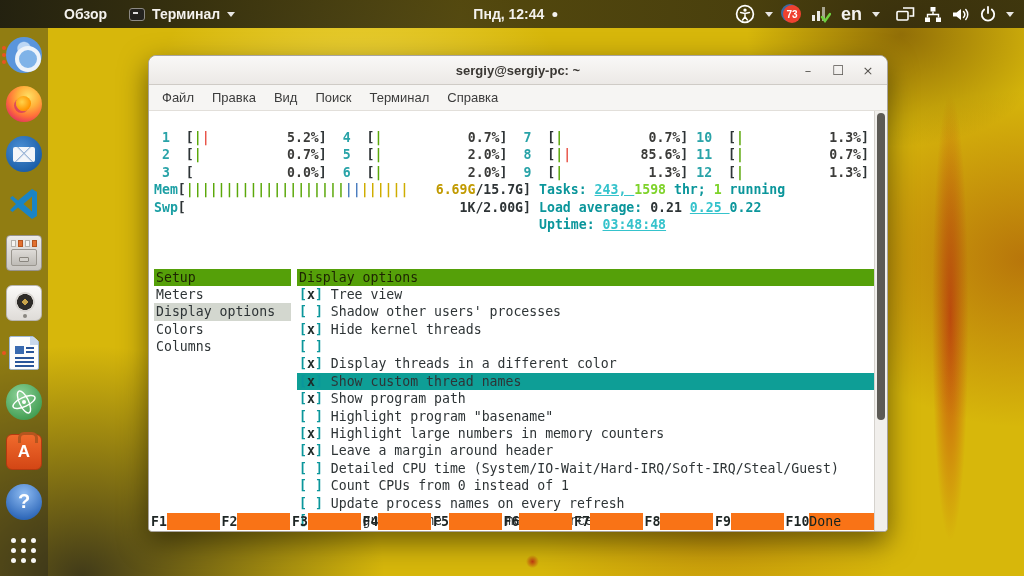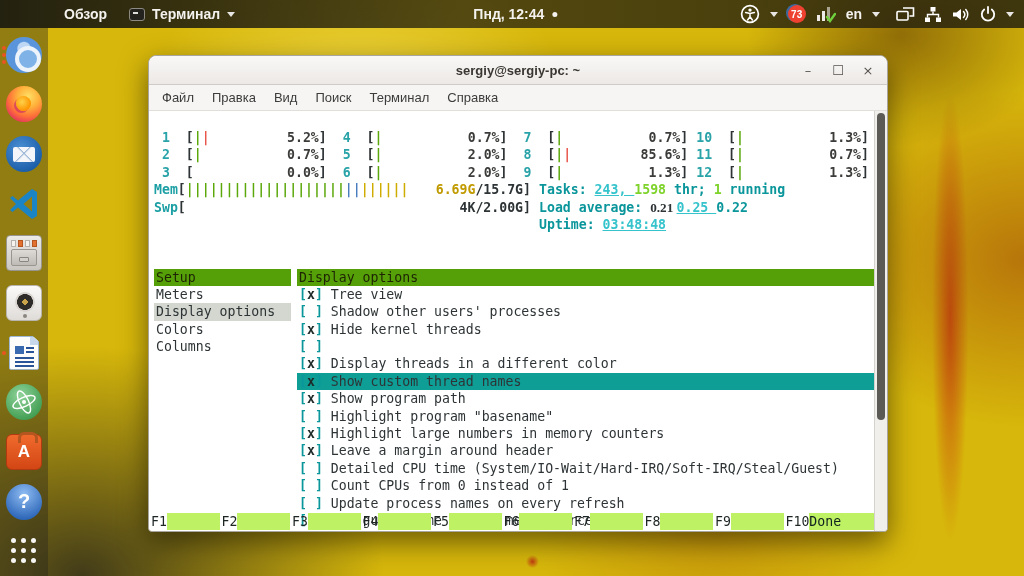--- a/index.html
+++ b/index.html
@@ -27,21 +27,21 @@
   .tb-appbtn{display:flex;align-items:center;gap:7px;margin-left:10px;}
   .term-mini{width:16px;height:13px;background:#23221F;border:1px solid #8d8a84;border-radius:3px;position:relative;}
   .term-mini::after{content:"";position:absolute;left:3px;top:3px;width:5px;height:2px;background:#ddd;}
   .caret{width:0;height:0;border-left:4px solid transparent;border-right:4px solid transparent;border-top:5px solid #E8E6E2;display:inline-block;}
   .tb-center{position:absolute;left:50%;top:0;height:28px;transform:translateX(-46%);display:flex;align-items:center;gap:8px;}
   .clock-dot{width:5px;height:5px;border-radius:50%;background:#F4F2EE;}
   .tb-right{margin-left:auto;display:flex;align-items:center;gap:10px;padding-right:10px;}
   .tb-icon{display:flex;align-items:center;justify-content:center;height:28px;}
   .badge{width:18px;height:18px;border-radius:50%;background:#EF4130;color:#fff;font-size:10px;font-weight:bold;
     display:flex;align-items:center;justify-content:center;box-shadow:-2px -1px 0 rgba(58,118,196,.8);}
-  .tb-kb{font-size:14px;font-weight:bold;}
+  .tb-kb{font-size:18px;font-weight:bold;}
   .tb-sys{display:flex;align-items:center;gap:9px;margin-left:6px;}
   
   .dock{position:absolute;left:0;top:28px;width:48px;height:548px;background:rgba(40,37,30,.40);
     display:flex;flex-direction:column;align-items:center;padding-top:2px;z-index:40;}
   .dock-slot{height:50px;width:48px;display:flex;align-items:center;justify-content:center;position:relative;}
   .dock-ind{position:absolute;left:2px;top:50%;transform:translateY(-50%);display:flex;flex-direction:column;gap:3px;}
   .dock-ind i{width:4px;height:4px;border-radius:50%;background:#E95420;display:block;}
   .di{width:36px;height:36px;position:relative;}
   .di-chromium{border-radius:50%;background:radial-gradient(circle at 50% 32%,#BDD7F5 0 20%,#5A95DC 24% 100%);}
   .di-chromium::after{content:"";position:absolute;left:9px;top:9px;width:18px;height:18px;border-radius:50%;
@@ -102,39 +102,39 @@
   .pct{margin-left:auto;color:#3C3C3A;font-weight:bold;}
   .bar{font-weight:bold;}
   .bar.green{color:#5BA80A;} .bar.red{color:#E8554A;} .bar.blue{color:#4C7DBF;} .bar.yellow{color:#CFAD00;}
   .mem-row{display:grid;grid-template-columns:377px 1fr;column-gap:8px;white-space:pre;}
   .meter{display:flex;white-space:pre;}
   .m-label{color:#1B9FA4;font-weight:bold;}
   .mem-used{color:#C19A00;font-weight:bold;} .mem-total{color:#2E3436;font-weight:bold;}
   .c-cyan{color:#0B969B;font-weight:bold;}
   .c-cyanBright{color:#35C3CC;font-weight:bold;text-decoration:underline;}
   .c-greenBright{color:#7ED32A;font-weight:bold;}
-  .c-blackBold{color:#2E3436;font-weight:bold;font-family:Liberation Serif, serif;}
+  .c-blackBold{color:#2E3436;font-weight:bold;}
   
   .panels{position:absolute;left:5px;top:157.5px;right:13px;bottom:20px;display:flex;}
   .panel-left{width:137px;flex:none;}
   .panel-right{flex:1;margin-left:6px;}
   .p-header{background:#55A009;color:#1E2403;height:17.4px;padding-left:2px;white-space:pre;}
   .p-item{height:17.4px;padding-left:2px;white-space:pre;}
   .p-item.sel{background:#D3D7CF;}
   .opt-row{height:17.4px;display:flex;white-space:pre;padding-left:2px;}
   .opt-row.sel{background:#0E9E96;}
   .cb-br{color:#0B969B;font-weight:bold;}
   .cb-x{color:#1E2A28;font-weight:bold;}
   .opt-label{color:#2E3436;}
   
   .fbar{position:absolute;left:2px;right:13px;bottom:1px;height:17.4px;display:flex;}
   .f-unit{display:flex;width:70.5px;flex:none;}
   .f-unit:last-child{flex:1;width:auto;}
-  .f-key{color:#1E2625;white-space:pre;}
-  .f-block{flex:1;background:#bef264;margin-right:2px;color:#10211F;white-space:pre;}
+  .f-key{color:#1E2625;white-space:pre;font-weight:bold;}
+  .f-block{flex:1;background:#f97316;margin-right:2px;color:#10211F;white-space:pre;}
   .f-unit:last-child .f-block{margin-right:0;}
   
   .vscroll{position:absolute;right:0;top:0;bottom:0;width:13px;background:#F1EFEC;border-left:1px solid #D5D2CD;border-radius:0 0 4px 0;}
   .vthumb{position:absolute;left:2px;top:2px;width:8px;height:73%;background:#5C5A55;border-radius:4px;}
 </style>
 </head>
 <body>
 
 <div class="topbar">
   <div class="tb-left">
@@ -319,21 +319,21 @@
           <div class="cpu-cell"><span class="c-num">3</span><span class="c-br">[</span><span class="bar-area"><span class="pct">0.0%</span></span><span class="c-br">]</span></div>
           <div class="cpu-cell"><span class="c-num">6</span><span class="c-br">[</span><span class="bar-area"><span class="bar green">|</span><span class="pct">2.0%</span></span><span class="c-br">]</span></div>
           <div class="cpu-cell"><span class="c-num">9</span><span class="c-br">[</span><span class="bar-area"><span class="bar green">|</span><span class="pct">1.3%</span></span><span class="c-br">]</span></div>
           <div class="cpu-cell"><span class="c-num">12</span><span class="c-br">[</span><span class="bar-area"><span class="bar green">|</span><span class="pct">1.3%</span></span><span class="c-br">]</span></div>
         </div>
       <div class="mem-row">
         <span class="meter" id="mem-meter"><span class="m-label">Mem</span><span class="c-br">[</span><span class="bar-area"><span class="bar green">|</span><span class="bar green">|</span><span class="bar green">|</span><span class="bar green">|</span><span class="bar green">|</span><span class="bar green">|</span><span class="bar green">|</span><span class="bar green">|</span><span class="bar green">|</span><span class="bar green">|</span><span class="bar green">|</span><span class="bar green">|</span><span class="bar green">|</span><span class="bar green">|</span><span class="bar green">|</span><span class="bar green">|</span><span class="bar green">|</span><span class="bar green">|</span><span class="bar green">|</span><span class="bar green">|</span><span class="bar blue">|</span><span class="bar blue">|</span><span class="bar yellow">|</span><span class="bar yellow">|</span><span class="bar yellow">|</span><span class="bar yellow">|</span><span class="bar yellow">|</span><span class="bar yellow">|</span><span class="mono" style="margin-left: auto;"><span class="mem-used">6.69G</span><span class="mem-total">/15.7G</span></span></span><span class="c-br">]</span></span>
         <span class="mono" id="tasks-line"><span class="c-cyan">Tasks: </span><span class="c-cyanBright">243, </span><span class="c-greenBright">1598</span><span class="c-cyan"> thr; </span><span class="c-greenBright">1</span><span class="c-cyan"> running</span></span>
       </div>
       <div class="mem-row">
-        <span class="meter" id="swp-meter"><span class="m-label">Swp</span><span class="c-br">[</span><span class="bar-area"><span class="mem-total" style="margin-left: auto;">4K/2.00G</span></span><span class="c-br">]</span></span>
+        <span class="meter" id="swp-meter"><span class="m-label">Swp</span><span class="c-br">[</span><span class="bar-area"><span class="mem-total" style="margin-left: auto;">1K/2.00G</span></span><span class="c-br">]</span></span>
         <span class="mono" id="load-line"><span class="c-cyan">Load average: </span><span class="c-blackBold">0.21 </span><span class="c-cyanBright">0.25 </span><span class="c-cyan">0.22</span></span>
       </div>
       <div class="mem-row">
         <span></span>
         <span class="mono" id="uptime-line"><span class="c-cyan">Uptime: </span><span class="c-cyanBright">03:48:48</span></span>
       </div>
     </div>
     <div class="panels">
       <div class="panel-left">
         <div class="p-header mono">Setup</div>

